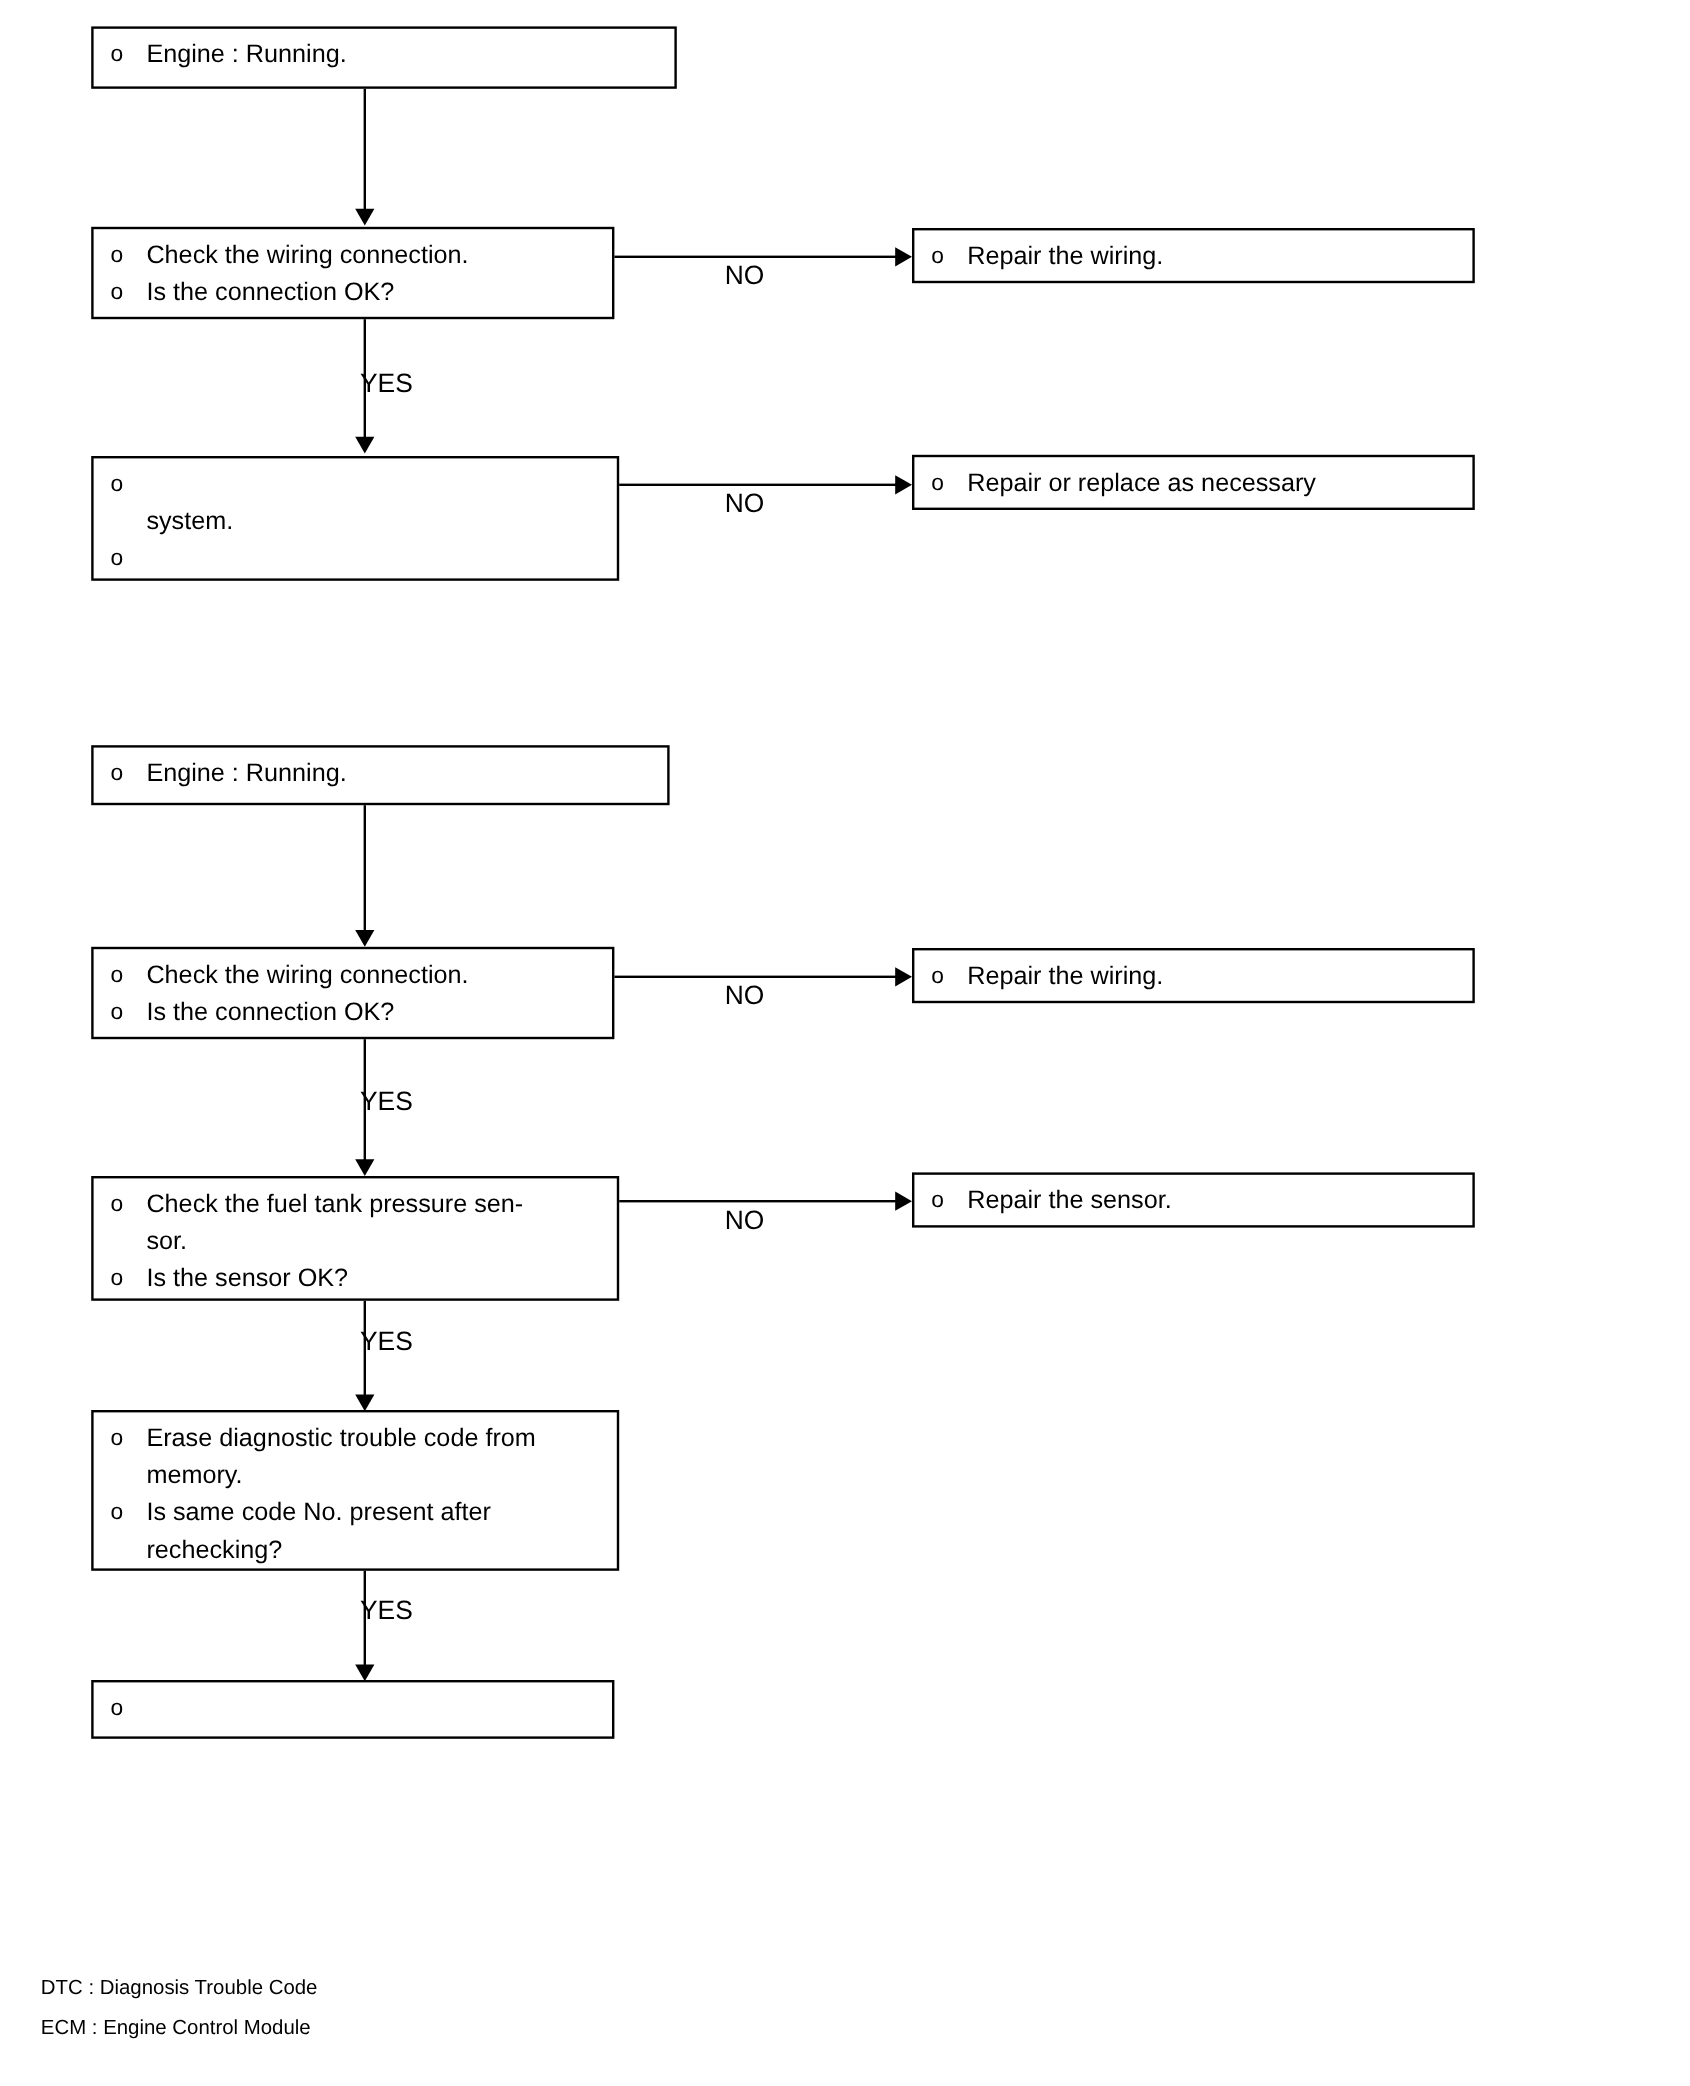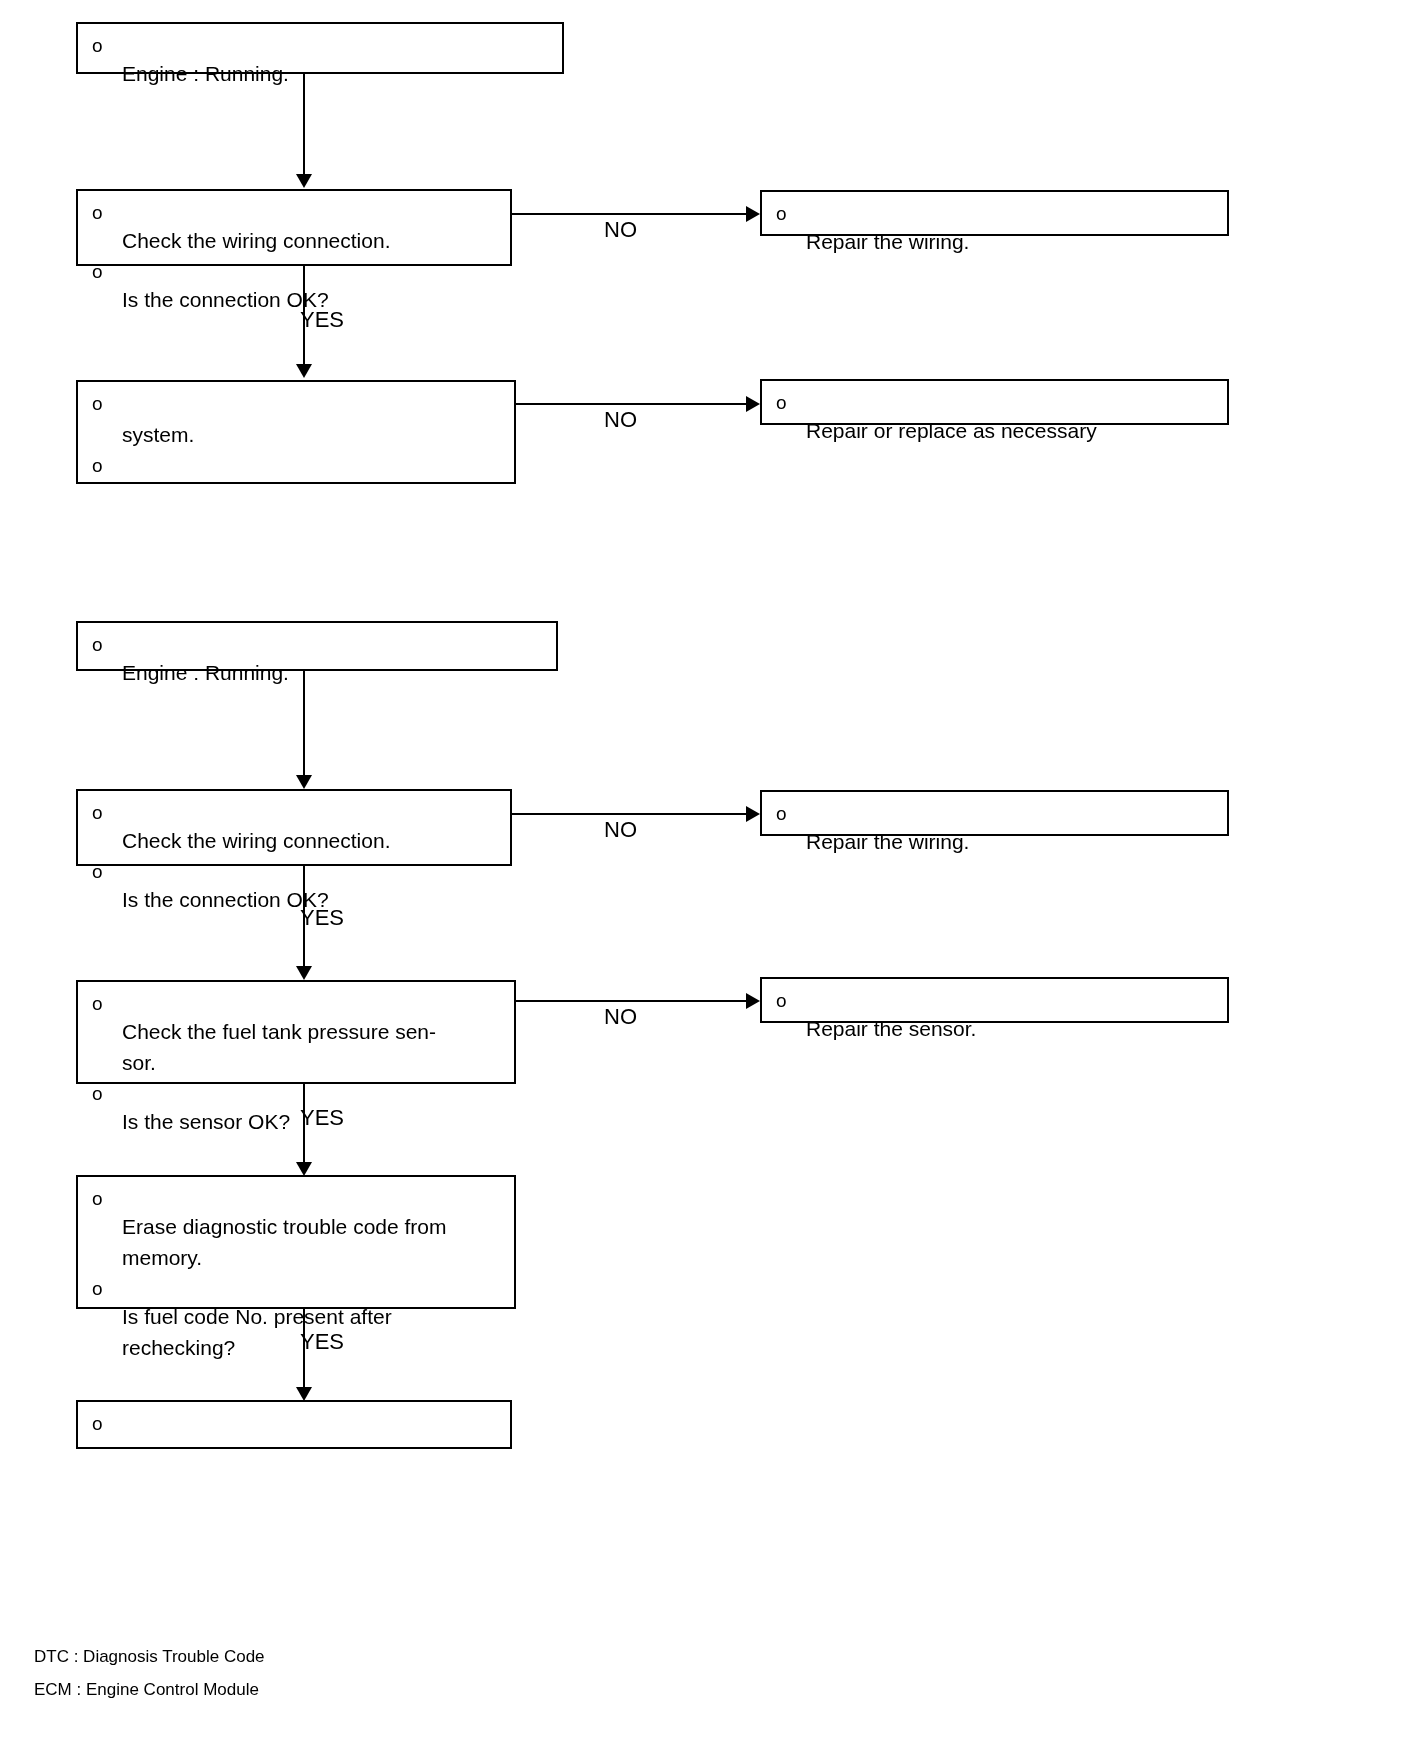--- a/index.html
+++ b/index.html
@@ -43,21 +43,20 @@
     flex: 0 0 44px;
     text-align: left;
     padding-left: 14px;
     box-sizing: border-box;
     font-size: 19px;
     line-height: 31px;
   }
   .fbox .txt {
     flex: 1 1 auto;
     padding-right: 6px;
-    margin-top: 28px;
   }
   .fbox .cont {
     padding-left: 44px;
   }
 
   
   .vline {
     position: absolute;
     width: 2px;
     background: #000000;
@@ -224,21 +223,21 @@
   <div class="elabel" style="left:300px; top:1106px;">YES</div>
 
   <div class="fbox" style="left:76px; top:1175px; width:440px; height:134px;">
     <div class="line">
       <span class="bullet">o</span>
       <span class="txt">Erase diagnostic trouble code from</span>
     </div>
     <div class="line cont">memory.</div>
     <div class="line">
       <span class="bullet">o</span>
-      <span class="txt">Is fuel code No. present after</span>
+      <span class="txt">Is same code No. present after</span>
     </div>
     <div class="line cont">rechecking?</div>
   </div>
 
   <div class="vline" style="left:303px; top:1309px; height:80px;"></div>
   <div class="arrow-down" style="left:296px; top:1387px;"></div>
   <div class="elabel" style="left:300px; top:1330px;">YES</div>
 
   <div class="fbox" style="left:76px; top:1400px; width:436px; height:49px;">
     <div class="line">

